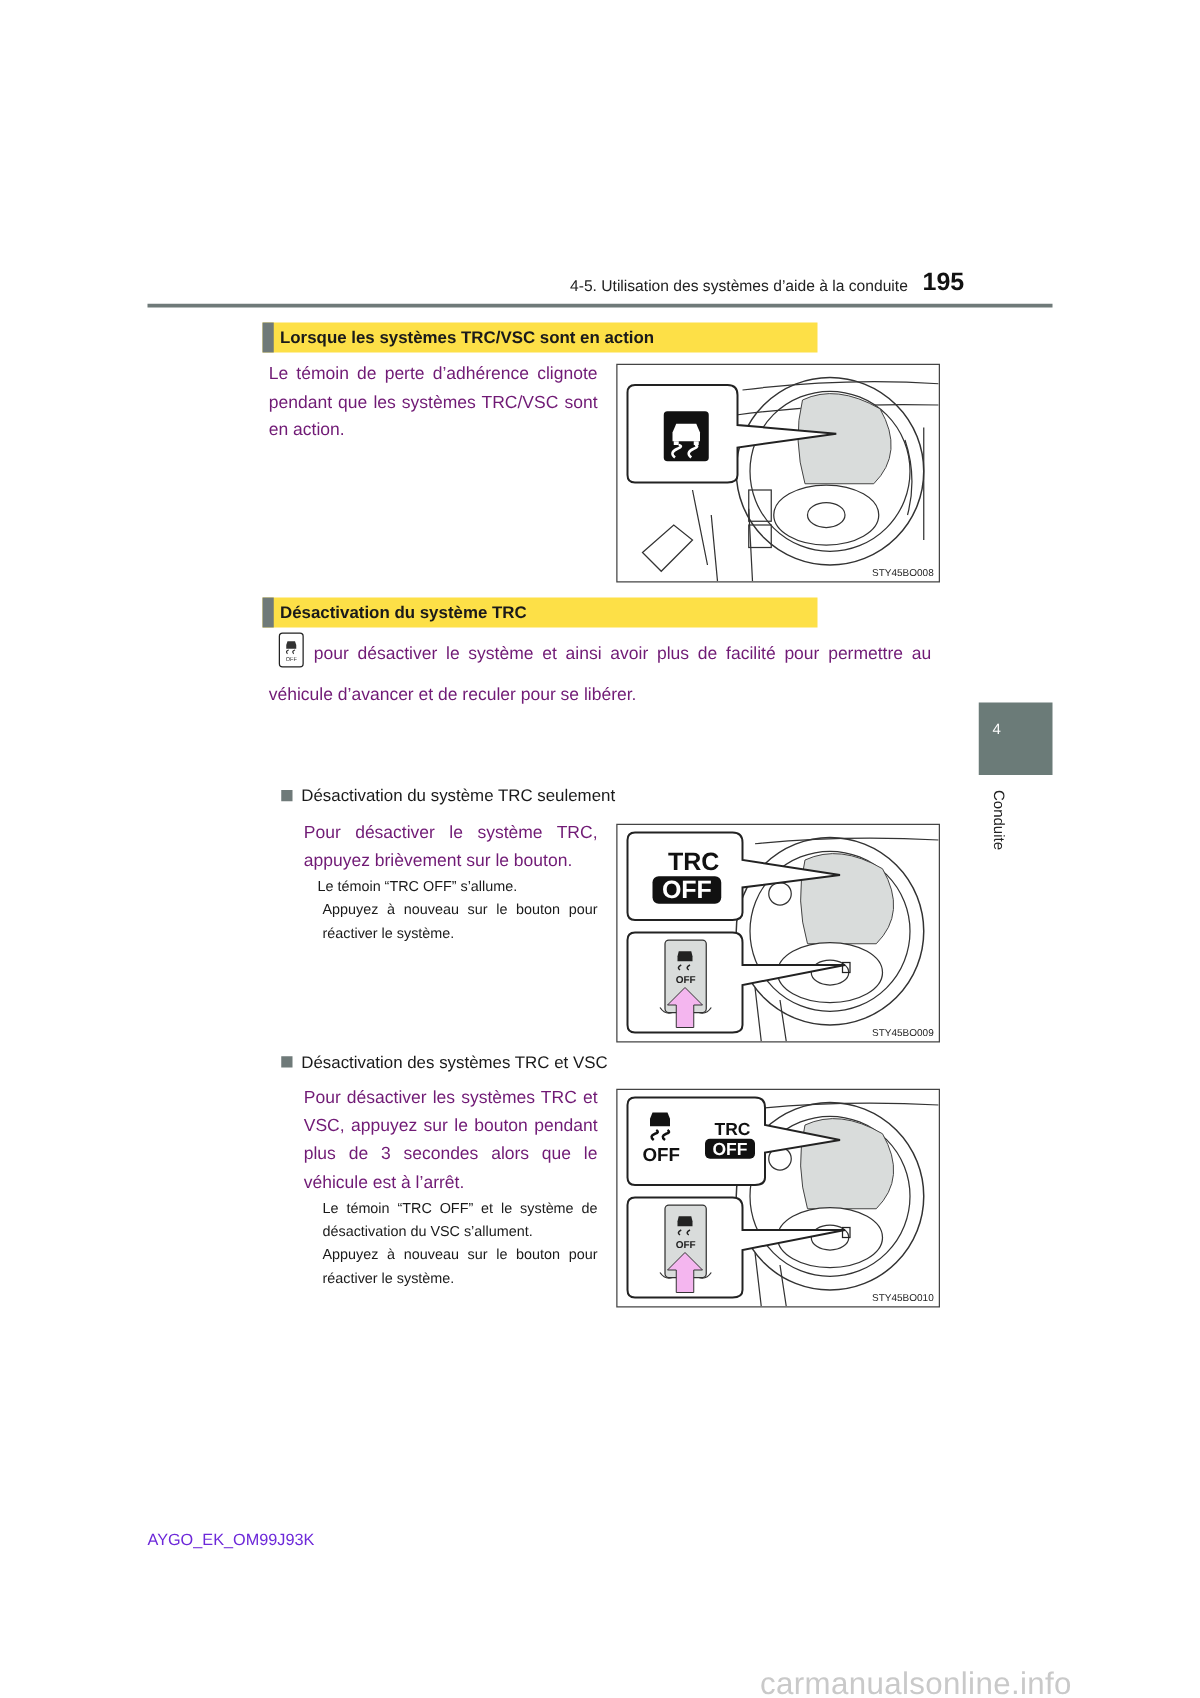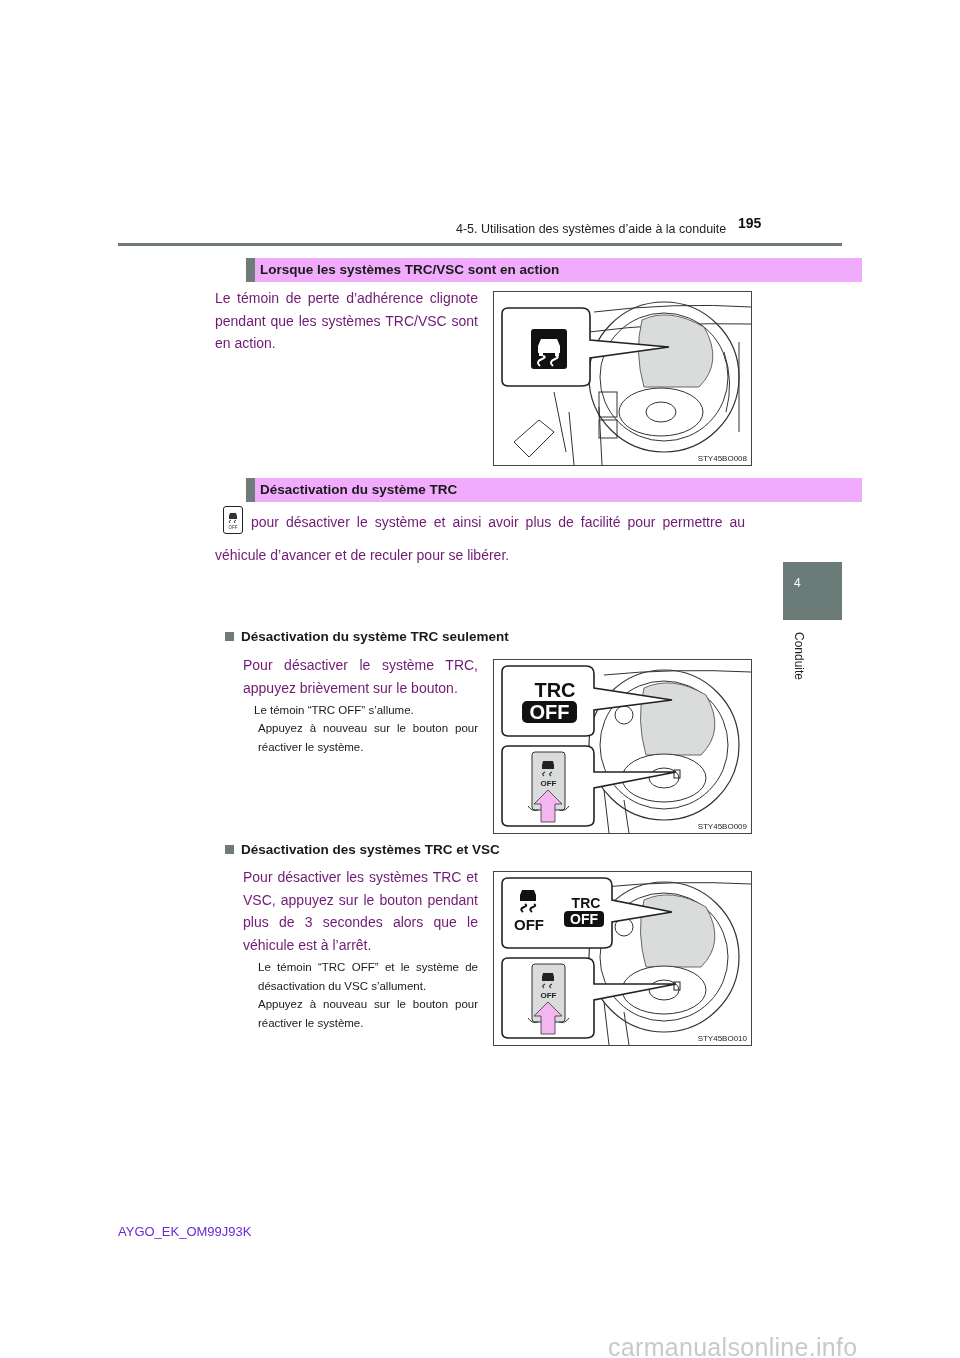--- a/index.html
+++ b/index.html
@@ -2,39 +2,39 @@
 <html><head>
 <meta charset="utf-8">
 <style>
   html, body { margin: 0; padding: 0; background: #ffffff; }
   body { width: 960px; height: 1358px; position: relative; overflow: hidden;
          font-family: "Liberation Sans", sans-serif; color: #1a1a1a; }
   .abs { position: absolute; }
 
   
   .hdr-section { left: 420px; top: 222px; font-size: 12.5px; color: #222; margin-left: 36px; }
-  .hdr-page { left: 738px; top: 215px; font-size: 14px; font-weight: bold; color: #111; }
+  .hdr-page { left: 738px; top: 215px; font-size: 20px; font-weight: bold; color: #111; }
   .hdr-rule { left: 118px; top: 243px; width: 724px; height: 3px; background: #6f7a79; }
 
   
   .side-tab { left: 783px; top: 562px; width: 59px; height: 58px; background: #6b7b78;
               color: #fff; font-size: 12px; }
   .side-tab span { position: absolute; left: 11px; top: 14px; }
   .side-label { left: 786px; top: 632px; width: 20px; height: 60px; font-size: 12px; color: #222;
                 writing-mode: vertical-rl; }
 
   
-  .sec-bar { left: 210px; width: 616px; height: 24px; background: #f0abfc; margin-left: 36px; }
+  .sec-bar { left: 210px; width: 444px; height: 24px; background: #fde047; }
   .sec-bar::before { content: ""; position: absolute; left: 0; top: 0; width: 9px; height: 100%; background: #6f7a79; }
   .sec-bar span { position: absolute; left: 14px; top: 4px; font-size: 13.5px; font-weight: bold; color: #1a1a1a; }
 
   .body-txt { font-size: 14px; line-height: 22.5px; text-align: justify; color: #701a75; }
   .small-txt { font-size: 11.5px; line-height: 18.5px; text-align: justify; color: #1a1a1a; }
 
-  .sub-head { font-size: 13.5px; font-weight: bold; color: #1a1a1a; }
+  .sub-head { font-size: 13.5px; font-weight: normal; color: #1a1a1a; }
   .sub-head .sq { display: inline-block; width: 9px; height: 9px; background: #6f7a79; margin-right: 7px; vertical-align: 0; }
 
   
   .fig { border: 1px solid #444; background: #fff; overflow: hidden; }
   .fig svg { display: block; }
   .fig-code { position: absolute; right: 4px; bottom: 2px; font-size: 8px; color: #222; }
 
   .inline-btn { display: inline-block; width: 18px; height: 26px; border: 1.5px solid #222;
                 border-radius: 3px; vertical-align: middle; margin: 0 8px; position: relative; top: -3px;
                 background: #fff; }

